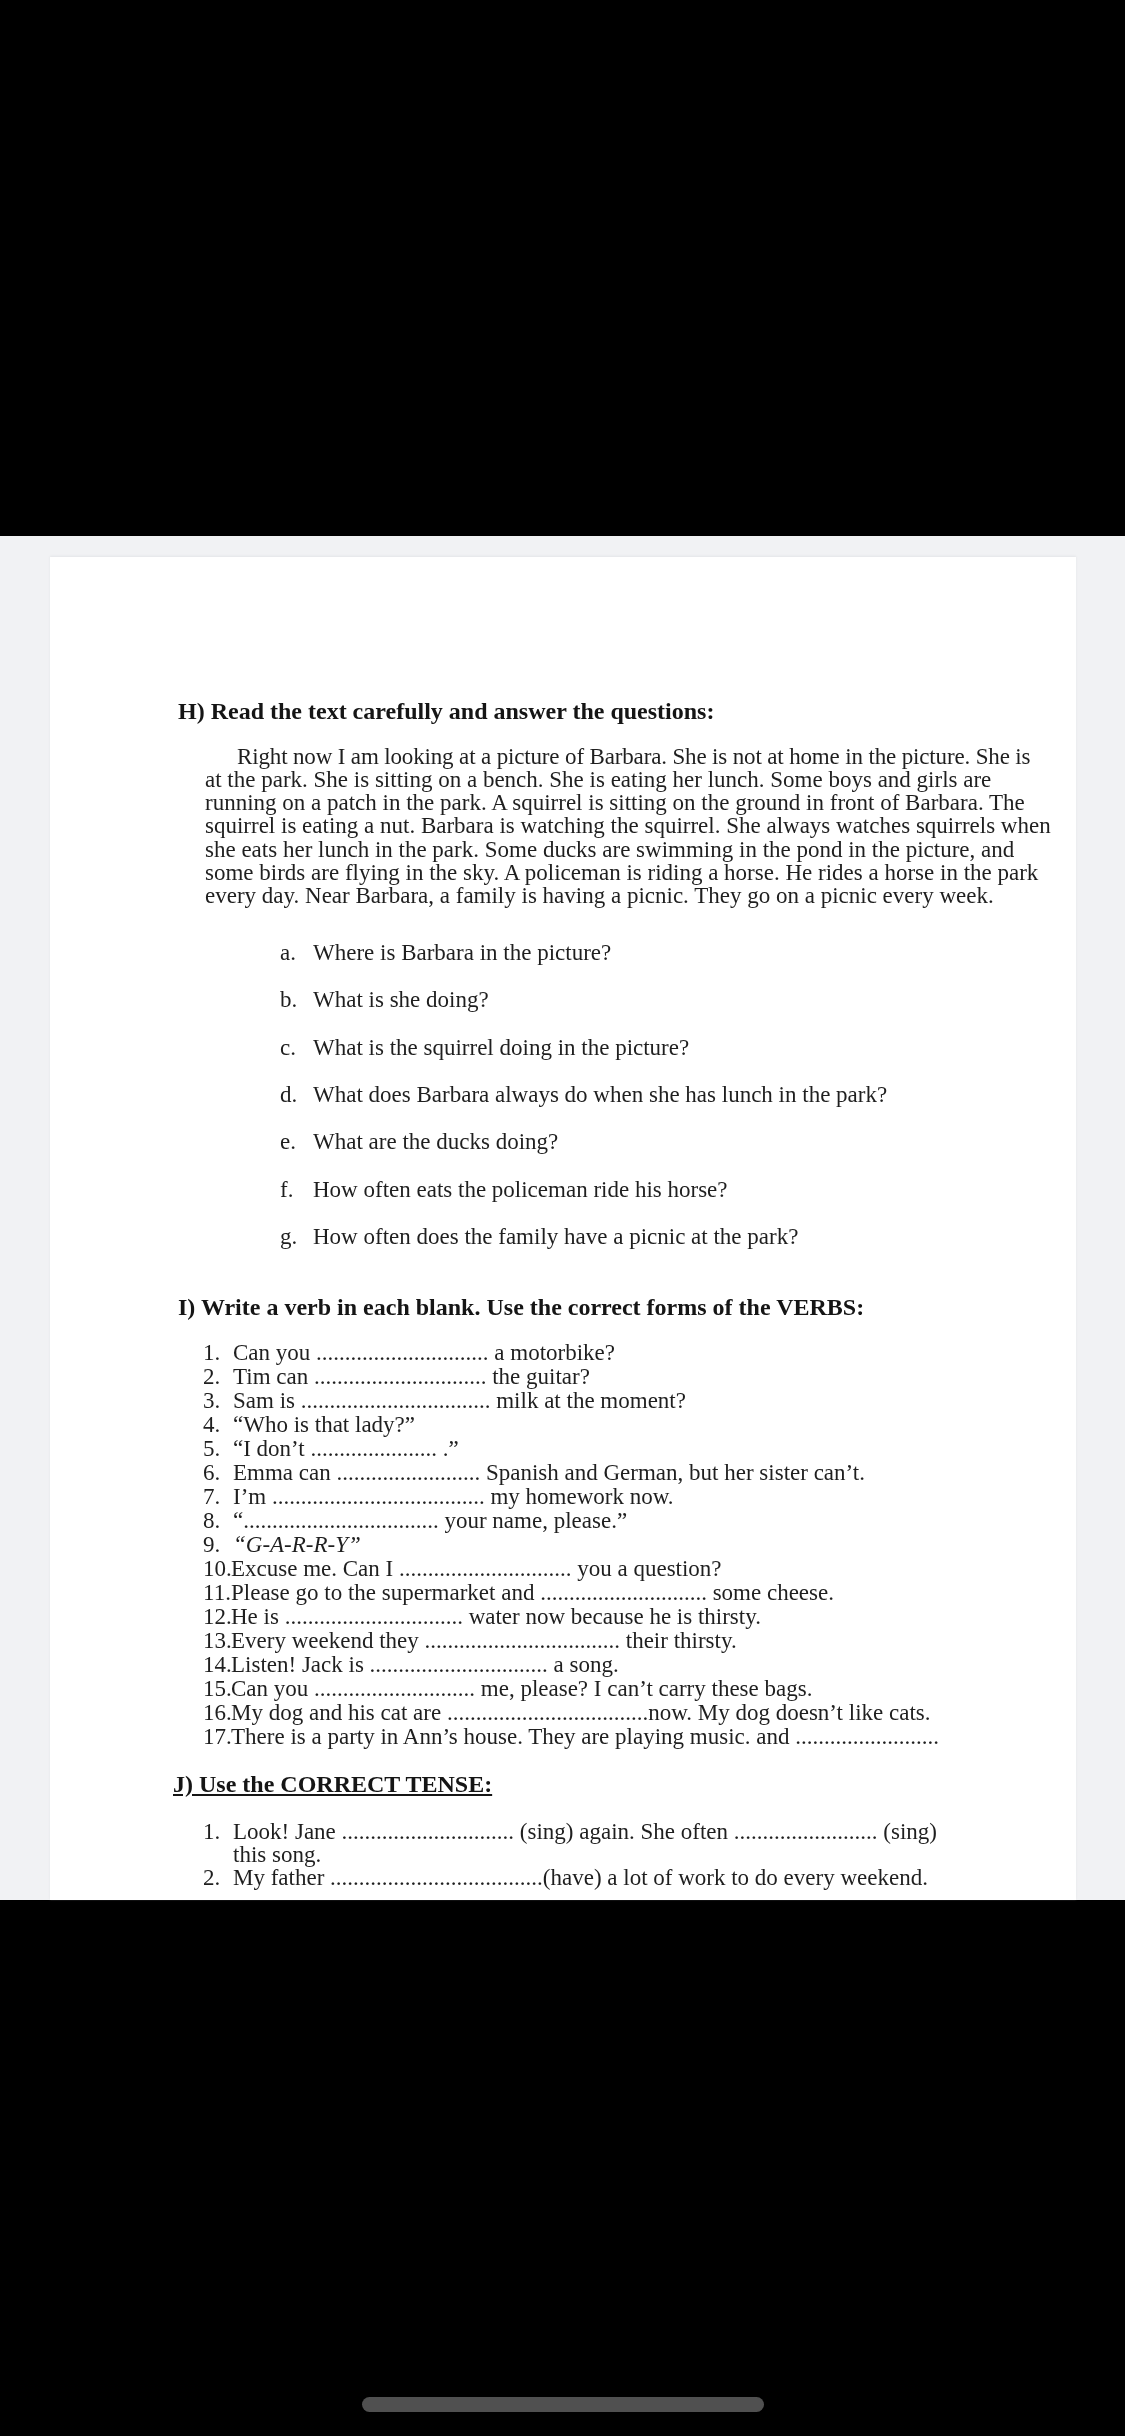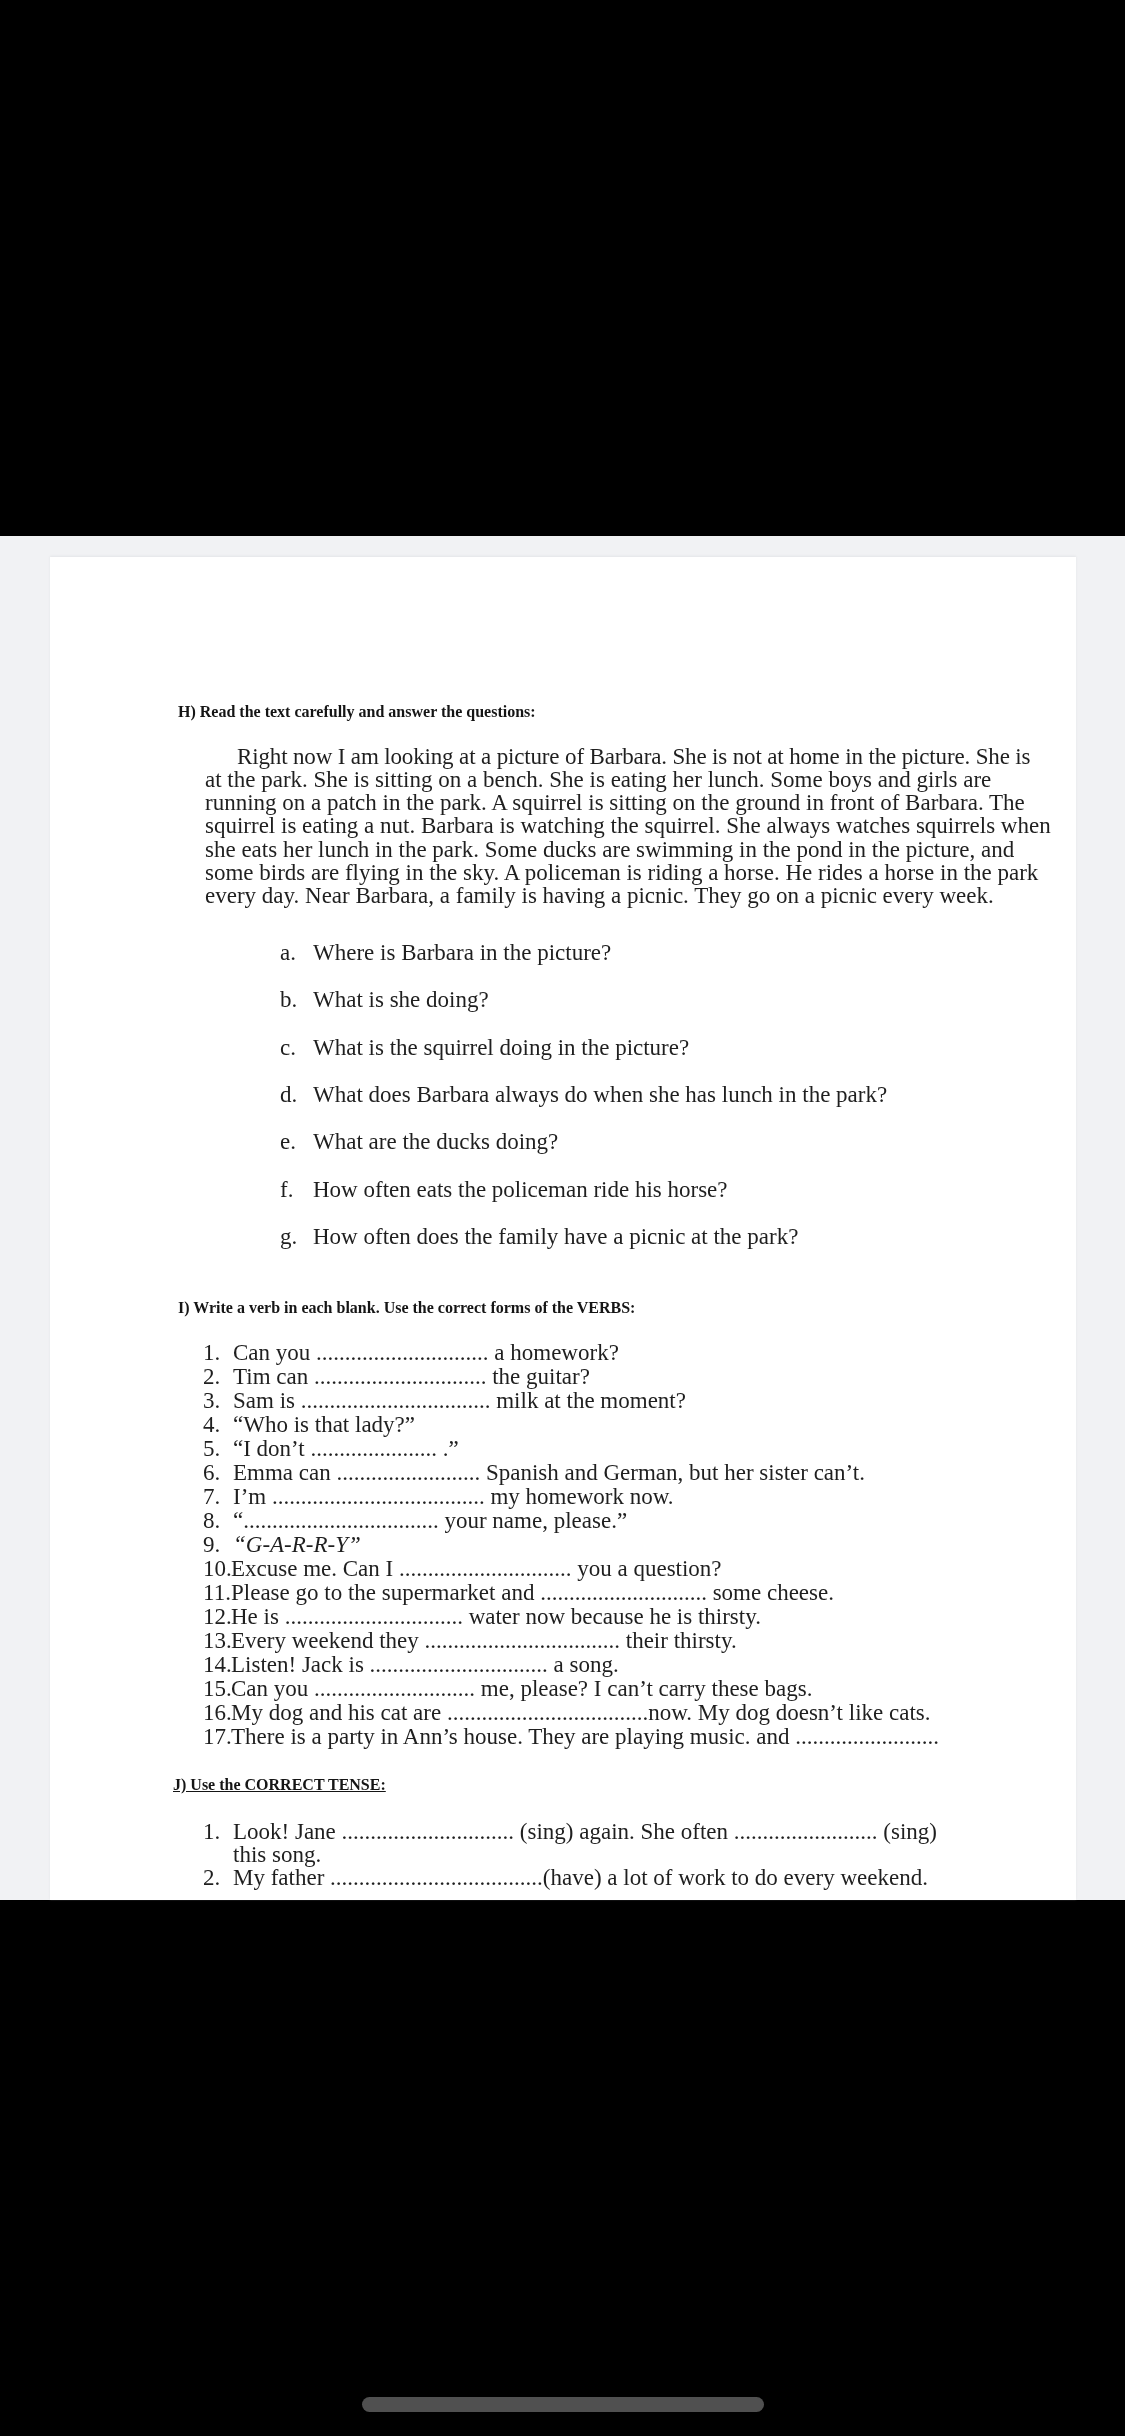--- a/index.html
+++ b/index.html
@@ -4,21 +4,21 @@
 <style>
   html, body { margin:0; padding:0; }
   body {
     width:1125px; height:2436px; position:relative; overflow:hidden;
     background:#000;
     font-family:"Liberation Serif", serif;
   }
   .gray-band { position:absolute; left:0; top:536px; width:1125px; height:1364px; background:#f1f2f4; }
   .page { position:absolute; left:50px; top:557px; width:1026px; height:1343px; background:#fff; box-shadow:0 -1px 2px #e4e5e8; }
   .ln { position:absolute; white-space:nowrap; color:#1f1f1f; font-size:23px; line-height:19px; }
-  .hd { font-weight:bold; font-size:16px; color:#151515; }
+  .hd { font-weight:bold; font-size:24px; color:#151515; }
   .q { position:absolute; }
   .home-indicator { position:absolute; left:362px; top:2397px; width:402px; height:15px; border-radius:8px; background:#505050; }
 </style>
 </head>
 <body>
 
 <div class="gray-band"></div>
 <div class="page"></div>
 
 <div class="ln hd" style="left:178px; top:702px;">H) Read the text carefully and answer the questions:</div>
@@ -60,21 +60,21 @@
   </div>
   <div class="ln" style="left:280px; top:1227px;">
     <span>g.</span>
     <span class="q" style="left:33px;">How often does the family have a picnic at the park?</span>
   </div>
 </div>
 
 <div class="ln hd" style="left:178px; top:1298px;">I) Write a verb in each blank. Use the correct forms of the VERBS:</div>
 
 <div>
-  <div class="ln" style="left:203px; top:1343px;"><span>1.</span><span class="q" style="left:30px;">Can you .............................. a homework?</span></div>
+  <div class="ln" style="left:203px; top:1343px;"><span>1.</span><span class="q" style="left:30px;">Can you .............................. a motorbike?</span></div>
   <div class="ln" style="left:203px; top:1367px;"><span>2.</span><span class="q" style="left:30px;font-family:Liberation Serif, serif;">Tim can .............................. the guitar?</span></div>
   <div class="ln" style="left:203px; top:1391px;"><span>3.</span><span class="q" style="left:30px;">Sam is ................................. milk at the moment?</span></div>
   <div class="ln" style="left:203px; top:1415px;"><span>4.</span><span class="q" style="left:30px;">“Who is that lady?”</span></div>
   <div class="ln" style="left:203px; top:1439px;"><span>5.</span><span class="q" style="left:30px;">“I don’t ...................... .”</span></div>
   <div class="ln" style="left:203px; top:1463px;"><span>6.</span><span class="q" style="left:30px;">Emma can ......................... Spanish and German, but her sister can’t.</span></div>
   <div class="ln" style="left:203px; top:1487px;"><span>7.</span><span class="q" style="left:30px;">I’m ..................................... my homework now.</span></div>
   <div class="ln" style="left:203px; top:1511px;"><span>8.</span><span class="q" style="left:30px;">“.................................. your name, please.”</span></div>
   <div class="ln" style="left:203px; top:1535px;"><span>9.</span><span class="q" style="left:30px;font-style:italic;">“G-A-R-R-Y”</span></div>
   <div class="ln" style="left:203px; top:1559px;"><span>10.</span><span class="q" style="left:28px;">Excuse me. Can I .............................. you a question?</span></div>
   <div class="ln" style="left:203px; top:1583px;"><span>11.</span><span class="q" style="left:28px;">Please go to the supermarket and ............................. some cheese.</span></div>

